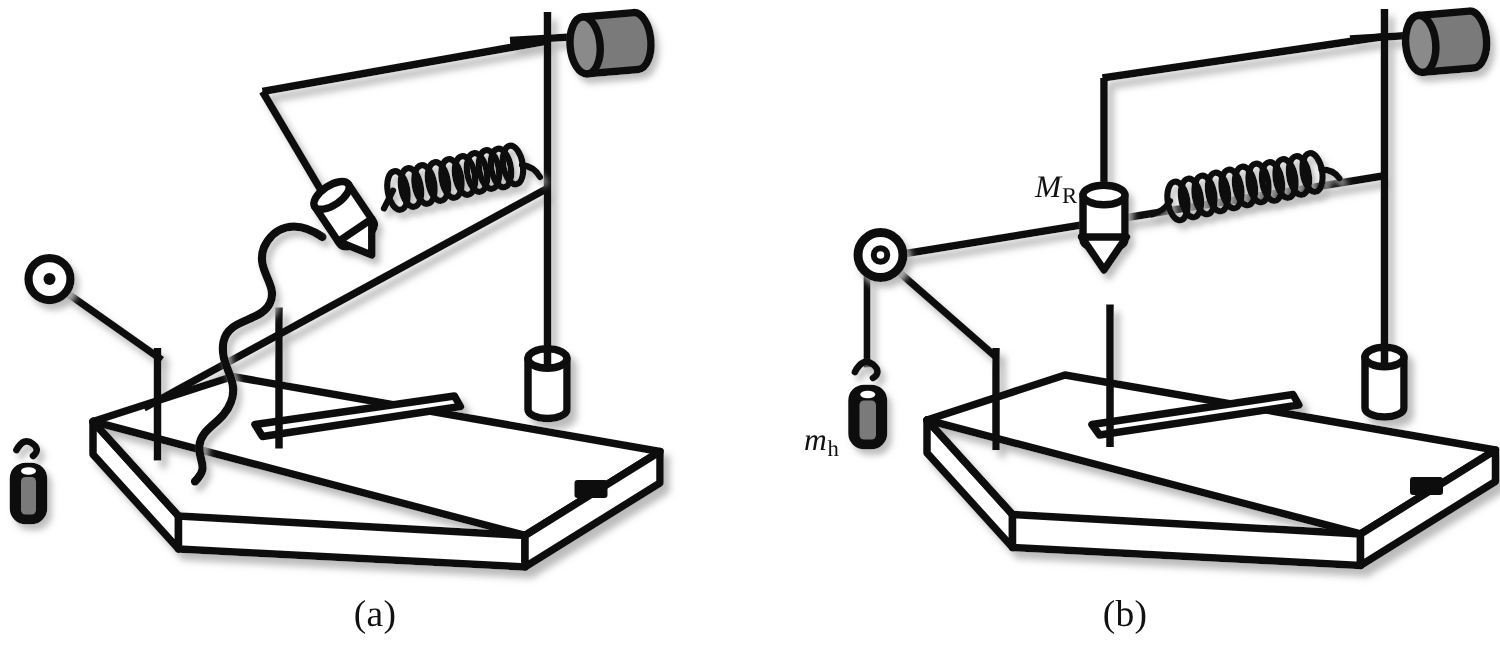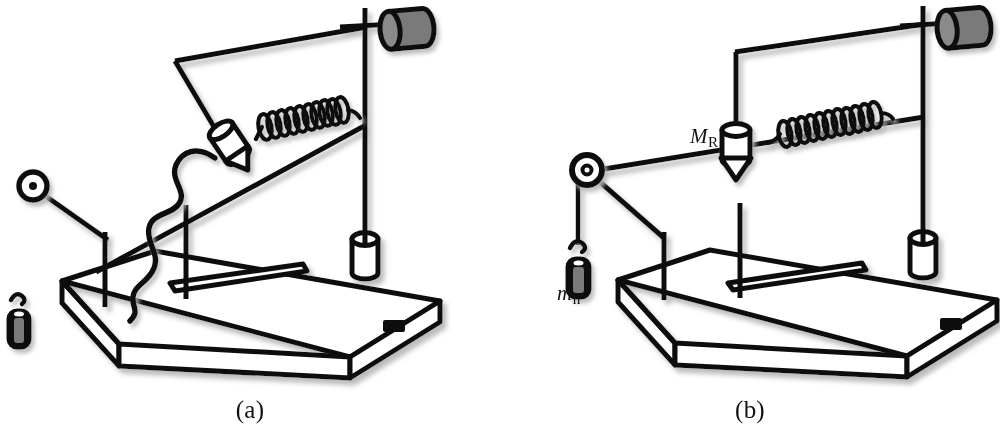--- a/index.html
+++ b/index.html
@@ -55,22 +55,22 @@
   }
   .math-label .var {
     font-style: italic;
   }
   .math-label .sub {
     font-style: normal;
     font-size: 0.72em;
     vertical-align: -0.28em;
     padding-left: 0.5px;
   }
-  #label-mr { left: 690px; top: 112px; margin-top: 12px; }
-  #label-mh { left: 557px; top: 281px; }
+  #label-mr { left: 690px; top: 112px; }
+  #label-mh { left: 536px; top: 281px; }
 </style>
 </head>
 <body>
 
 <div id="figure-root">
 
   <div class="panel" id="panel-a">
     <svg class="panel-svg" width="500" height="448" viewBox="0 0 500 448">
       <defs>
         <filter id="sh-a" x="-30%" y="-30%" width="180%" height="180%">

